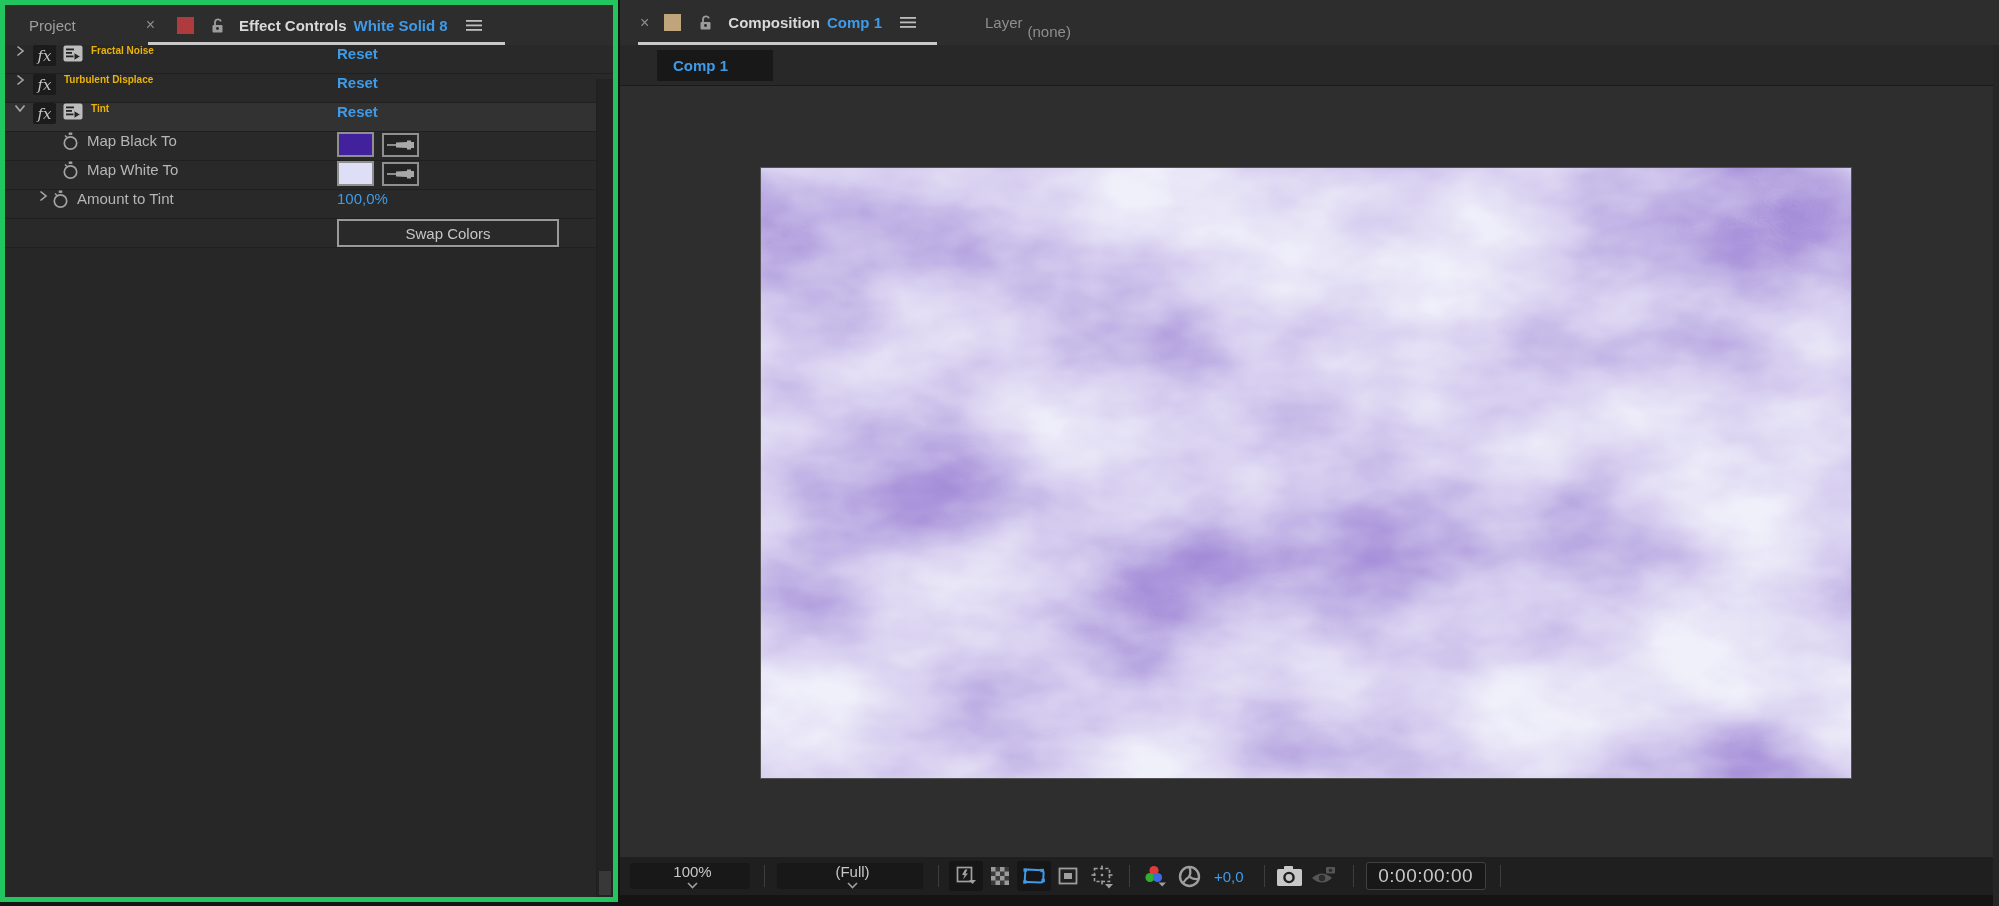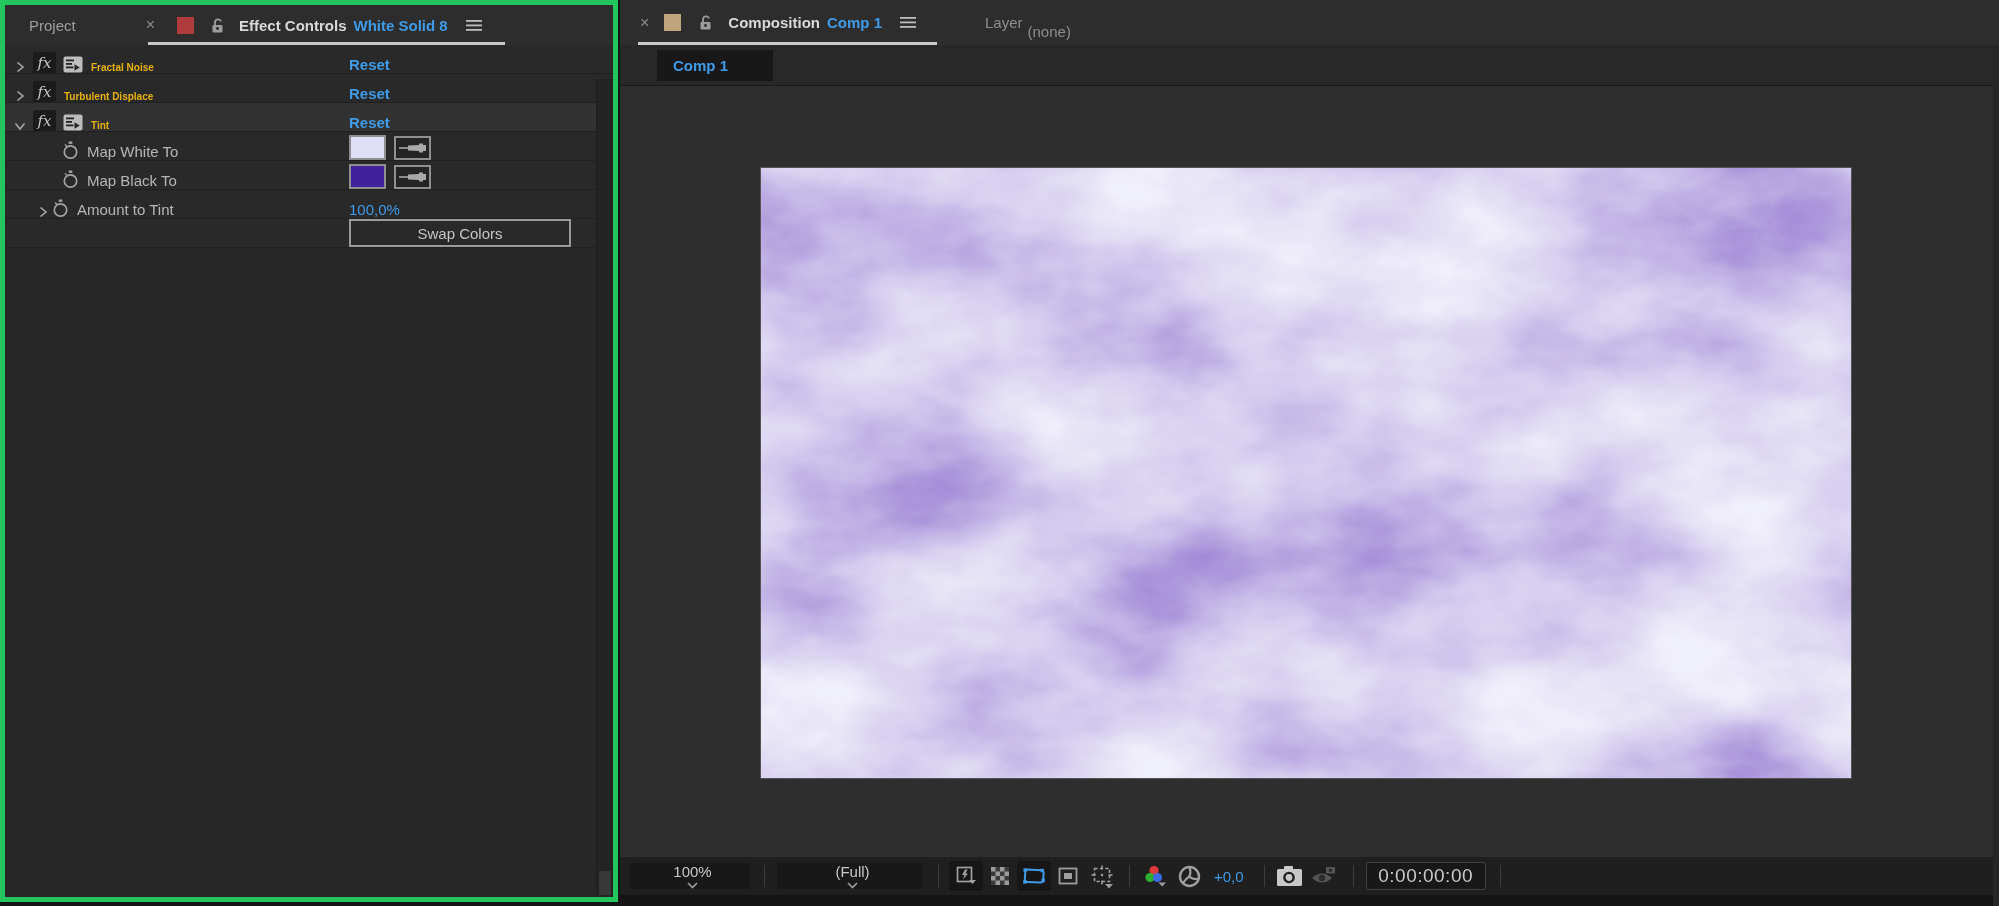--- a/index.html
+++ b/index.html
@@ -13,29 +13,29 @@
   .tab-title{font-size:15px;font-weight:bold;color:#d9d9d9;}
   .tab-target{font-size:15px;font-weight:bold;color:#3F9BE8;margin-left:7px;}
   .close-x{font-size:16px;color:#8e8e8e;line-height:1;}
   .swatch16{width:17px;height:17px;display:inline-block;}
   .menu-icon{margin-left:18px;display:inline-flex;}
   .underline{position:absolute;height:3px;background:#c9c9c9;bottom:0;}
   #fx-breadcrumb-row{height:34px;background:#262626;display:flex;align-items:center;
                      border-bottom:1px solid #1e1e1e;}
   #fx-breadcrumb-row span{margin-left:10px;font-size:15px;color:#c6c6c6;}
   .fxrow{position:relative;height:28px;border-bottom:1px solid #202020;background:#292929;
-         display:flex;align-items:flex-end;}
+         display:flex;align-items:flex-start;}
   .fxrow.selected{background:#323232;}
   .chev{display:inline-flex;width:14px;justify-content:center;}
   .fxbox{display:inline-flex;align-items:center;justify-content:center;width:23px;height:21px;
          background:#1b1b1b;border-radius:2px;font-family:"DejaVu Serif",serif;font-style:italic;
          font-size:15px;color:#c4c4c4;}
   .effect-name{font-size:10px;font-weight:bold;color:#eab308;margin-left:8px;}
   .prop-label{font-size:15px;color:#b6b6b6;margin-left:8px;}
-  .valcol{position:absolute;left:344px;display:flex;align-items:center;}
+  .valcol{position:absolute;left:332px;display:flex;align-items:center;}
   .reset-link{font-size:15px;font-weight:bold;color:#3F9BE8;}
   .value-blue{font-size:15px;color:#3F9BE8;}
   .color-swatch{width:33px;height:21px;border:2px solid #8f8f8f;display:inline-block;}
   .picker-box{width:33px;height:20px;border:2px solid #8f8f8f;margin-left:8px;display:inline-flex;
               align-items:center;justify-content:center;background:#242424;}
   .swap-btn{width:218px;height:24px;border:2px solid #9a9a9a;background:transparent;color:#c6c6c6;
             font-size:15px;display:flex;align-items:center;justify-content:center;
             font-family:"Liberation Sans",sans-serif;}
   #fx-empty{position:relative;background:#272727;height:571px;}
   #fx-scroll{position:absolute;right:0;top:74px;bottom:0;width:16px;background:#232323;
@@ -164,45 +164,45 @@
     </div>
 
     <div class="fxrow">
       <span style="margin-left:57px;display:inline-flex;">
         <svg width="17" height="19" viewBox="0 0 17 19">
           <rect x="6.7" y="0.5" width="3.6" height="2.4" fill="#a2a2a2"></rect>
           <path d="M3 3.5 L5 5.5" stroke="#a2a2a2" stroke-width="1.5"></path>
           <circle cx="8.5" cy="11" r="6.2" fill="none" stroke="#a2a2a2" stroke-width="1.7"></circle>
         </svg>
       </span>
-      <span class="prop-label">Map White To</span>
-      <span class="valcol">
-        <span class="color-swatch" style="background-color: rgb(222, 222, 246);"></span>
+      <span class="prop-label">Map Black To</span>
+      <span class="valcol">
+        <span class="color-swatch" style="background-color: rgb(66, 33, 156);"></span>
         <span class="picker-box">
           <svg width="27" height="12" viewBox="0 0 27 12">
             <path d="M0 6 H11" stroke="#a8a8a8" stroke-width="1.6"></path>
             <path d="M9 3.5 L20 3 L20 9 L9 8.5 Z" fill="#a8a8a8"></path>
             <rect x="20" y="1.5" width="4" height="9" fill="#a8a8a8"></rect>
             <rect x="24" y="3" width="3" height="6" fill="#a8a8a8"></rect>
           </svg>
         </span>
       </span>
     </div>
 
     <div class="fxrow">
       <span style="margin-left:57px;display:inline-flex;">
         <svg width="17" height="19" viewBox="0 0 17 19">
           <rect x="6.7" y="0.5" width="3.6" height="2.4" fill="#a2a2a2"></rect>
           <path d="M3 3.5 L5 5.5" stroke="#a2a2a2" stroke-width="1.5"></path>
           <circle cx="8.5" cy="11" r="6.2" fill="none" stroke="#a2a2a2" stroke-width="1.7"></circle>
         </svg>
       </span>
-      <span class="prop-label">Map Black To</span>
-      <span class="valcol">
-        <span class="color-swatch" style="background-color: rgb(66, 33, 156);"></span>
+      <span class="prop-label">Map White To</span>
+      <span class="valcol">
+        <span class="color-swatch" style="background-color: rgb(222, 222, 246);"></span>
         <span class="picker-box">
           <svg width="27" height="12" viewBox="0 0 27 12">
             <path d="M0 6 H11" stroke="#a8a8a8" stroke-width="1.6"></path>
             <path d="M9 3.5 L20 3 L20 9 L9 8.5 Z" fill="#a8a8a8"></path>
             <rect x="20" y="1.5" width="4" height="9" fill="#a8a8a8"></rect>
             <rect x="24" y="3" width="3" height="6" fill="#a8a8a8"></rect>
           </svg>
         </span>
       </span>
     </div>

